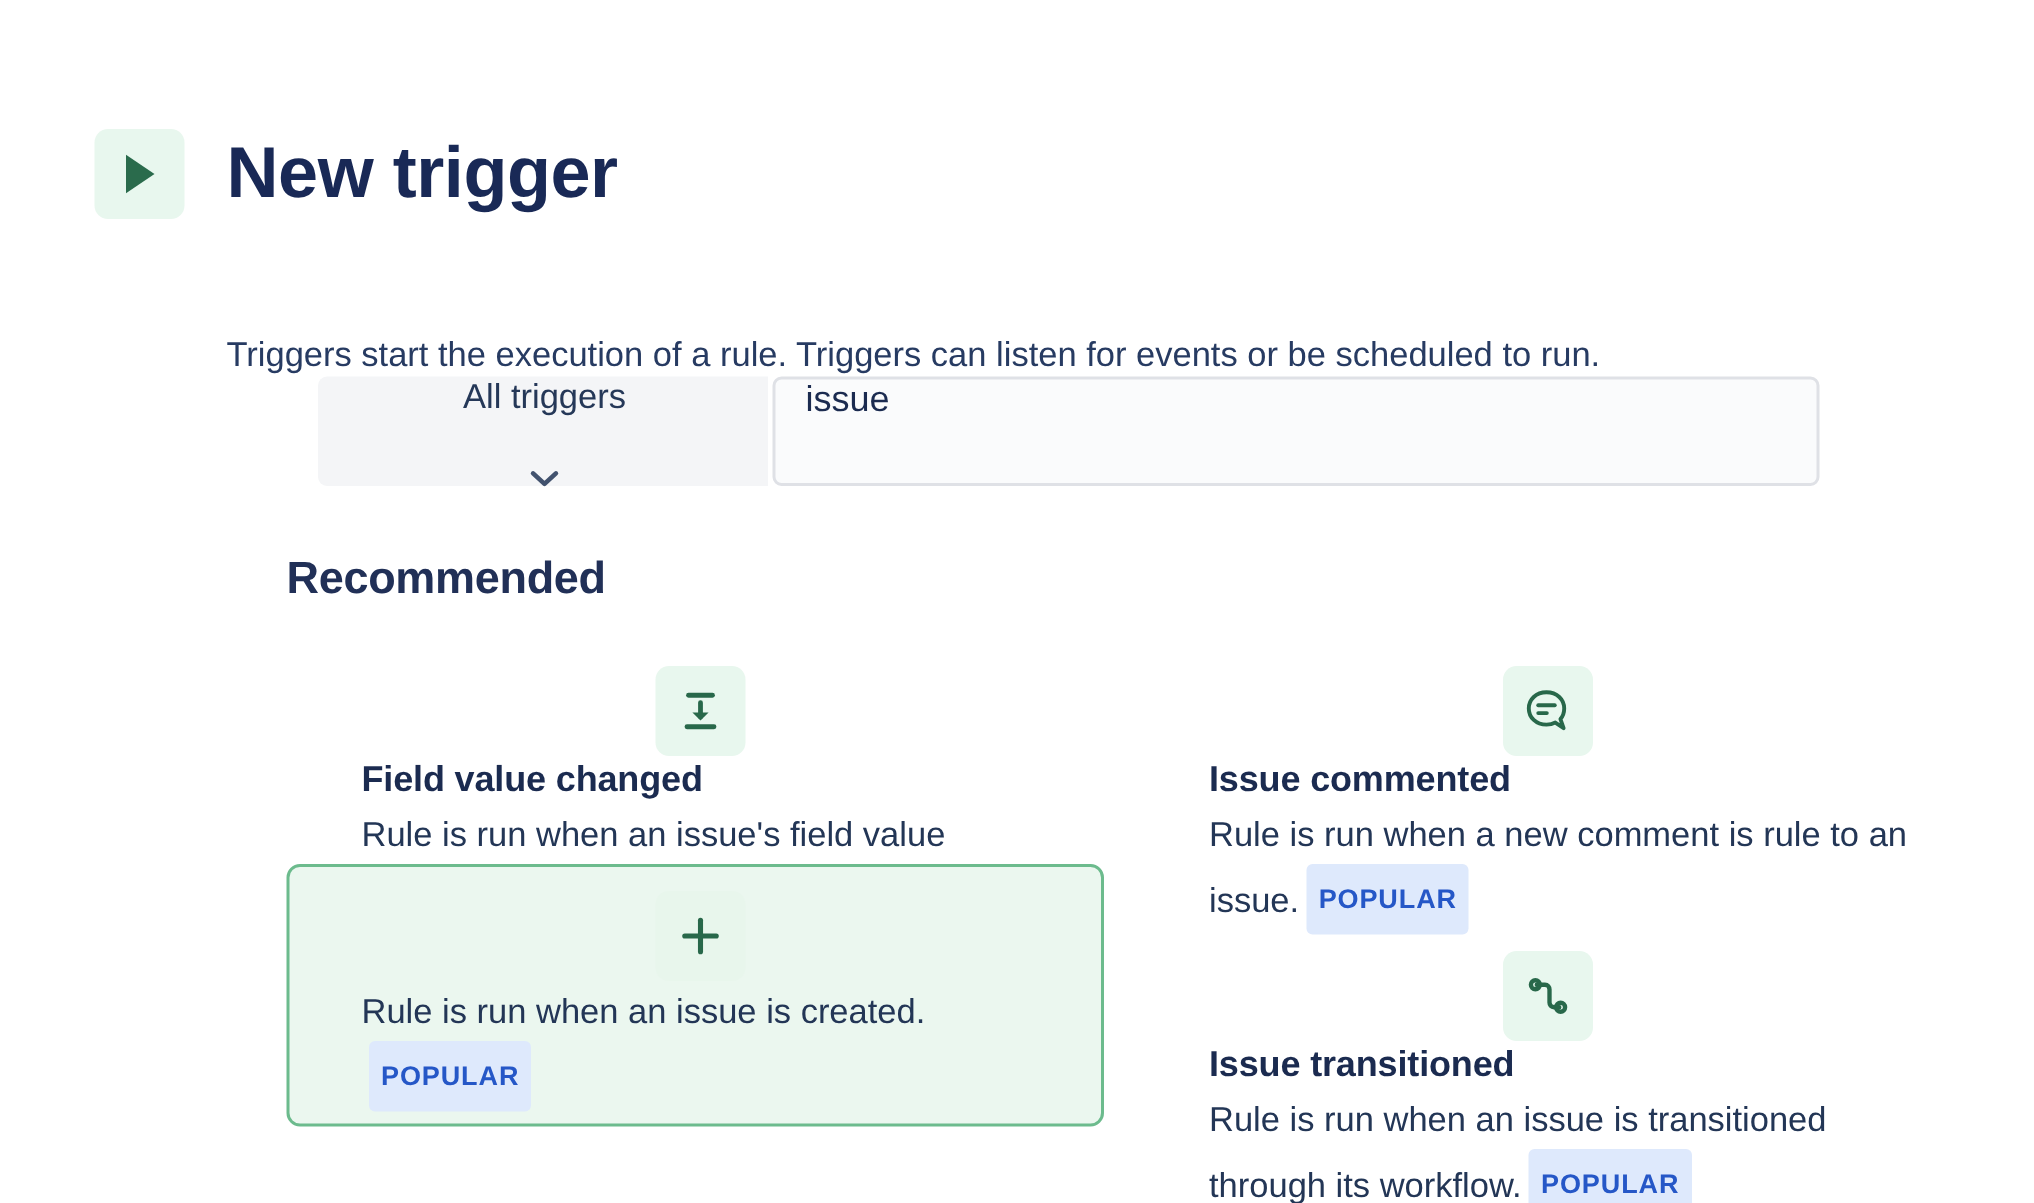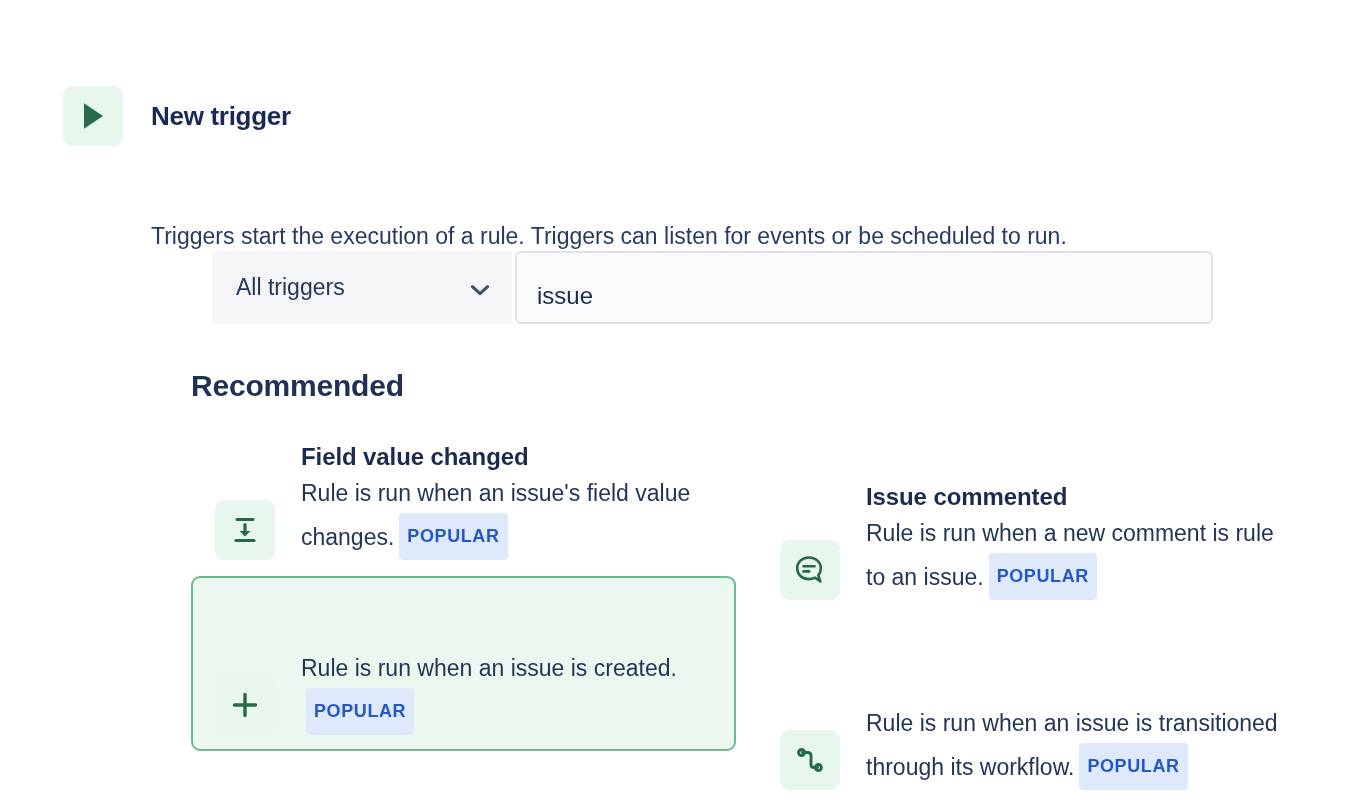--- a/index.html
+++ b/index.html
@@ -35,21 +35,21 @@
     height: 60px;
     border-radius: 9px;
     background: #E8F7EE;
     display: flex;
     align-items: center;
     justify-content: center;
     flex: 0 0 auto;
   }
   .page-title {
     margin-left: 28px;
-    font-size: 26px;
+    font-size: 48px;
     line-height: 44px;
     font-weight: 700;
     color: #192956;
     letter-spacing: -0.3px;
     white-space: nowrap;
   }
   .page-desc {
     position: absolute;
     left: 151px;
     top: 172px;
@@ -72,41 +72,42 @@
     width: 300px;
     height: 73px;
     background: #F4F5F7;
     border-radius: 6px 0 0 6px;
     display: flex;
     align-items: center;
     justify-content: space-between;
     padding: 0 22px 0 24px;
     box-sizing: border-box;
     cursor: pointer;
+    flex-direction: column;
   }
   .dropdown-label {
     font-size: 23px;
     color: #253858;
   }
   .chev {
     display: block;
     width: 20px;
     height: 12px;
   }
   .search-box {
     width: 698px;
     height: 73px;
     margin-left: 3px;
     background: #FAFBFC;
     border: 2px solid #DFE1E6;
     border-radius: 6px;
     box-sizing: border-box;
     display: flex;
-    align-items: flex-end;
-    padding: 12px 20px;
+    align-items: flex-start;
+    padding: 0 20px;
   }
   .search-value {
     font-size: 24px;
     color: #1B2B50;
     background: transparent;
     border: none;
     outline: none;
     width: 100%;
     font-family: "Liberation Sans", sans-serif;
     padding: 0;
@@ -138,23 +139,24 @@
   .col-left  { left: 0; }
   .col-right { left: 565px; }
 
   .card {
     position: relative;
     box-sizing: border-box;
     border: 2px solid transparent;
     border-radius: 9px;
     padding: 14px 16px 14px 22px;
     display: flex;
-    align-items: flex-end;
+    align-items: center;
     background: transparent;
     cursor: pointer;
+    flex-direction: column;
   }
   .card.selected {
     background: #EBF7EF;
     border-color: #6CBB8D;
   }
   .card-icon {
     width: 60px;
     height: 60px;
     min-width: 60px;
     border-radius: 9px;
@@ -291,20 +293,21 @@
 
       <div class="card card-it">
         <div class="card-icon">
           <svg width="32" height="32" viewBox="0 0 32 32" aria-hidden="true">
             <path d="M8.5 8.5 H14 C15.9 8.5 17 9.9 17 11.6 V20.4 C17 22.1 18.1 23.5 20 23.5 H23.5" fill="none" stroke="#28684A" stroke-width="2.9" stroke-linecap="round" stroke-linejoin="round"></path>
             <circle cx="7.6" cy="8.5" r="3.0" fill="none" stroke="#28684A" stroke-width="2.9"></circle>
             <circle cx="24.4" cy="23.5" r="3.0" fill="none" stroke="#28684A" stroke-width="2.9"></circle>
           </svg>
         </div>
         <div class="card-body">
+          <div class="card-title">Issue transitioned</div>
           <div class="card-desc">
             <span>Rule is run when an issue is transitioned through its workflow.</span><span class="badge">POPULAR</span>
           </div>
         </div>
       </div>
 
     </div>
   </div>
 </div>
 

